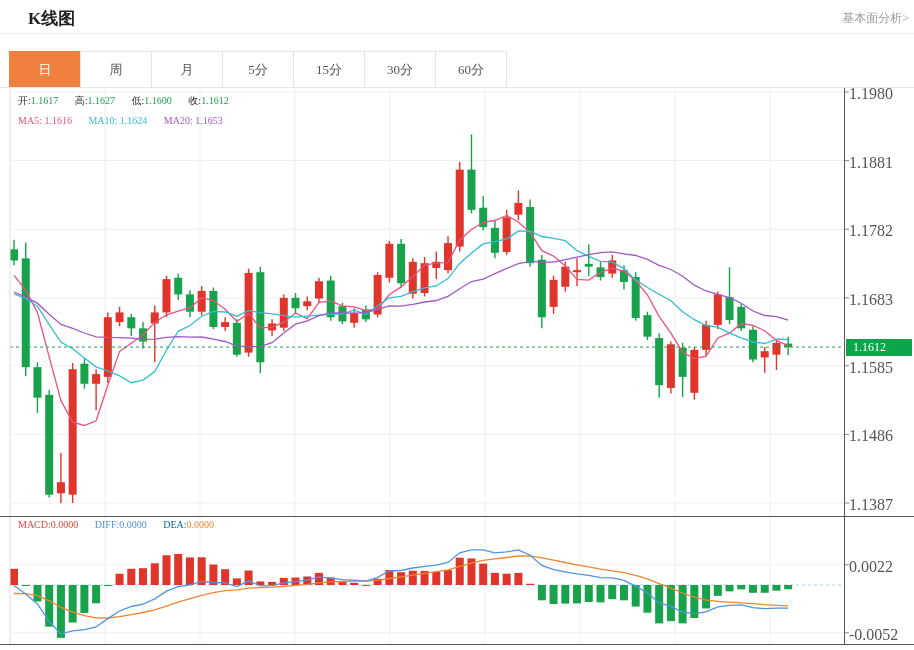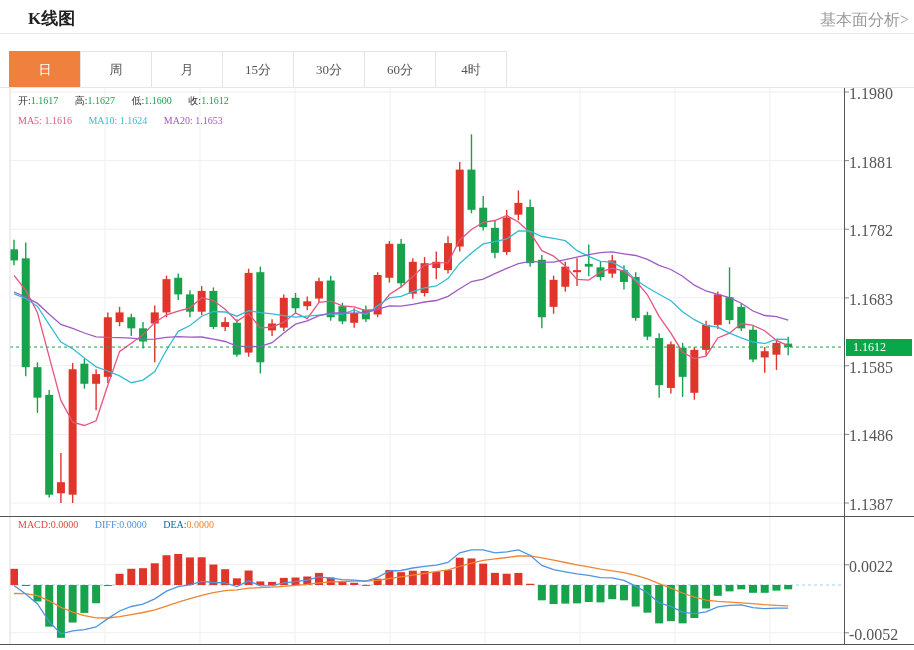--- a/index.html
+++ b/index.html
@@ -1,19 +1,19 @@
 <!DOCTYPE html>
 <html><head>
 <meta charset="utf-8">
 <style>
   html,body{margin:0;padding:0;background:#fff;}
   .page{position:relative;width:914px;height:650px;background:#fff;overflow:hidden;
         font-family:Liberation Serif, serif;}
   .page-title{position:absolute;left:28px;top:7px;font-size:17px;font-weight:bold;color:#1f1f1f;}
-  .analysis-link{position:absolute;right:5px;top:10px;font-size:16px;color:#9a9a9a;text-decoration:none;cursor:pointer;}
+  .analysis-link{position:absolute;right:5px;top:10px;font-size:12px;color:#9a9a9a;text-decoration:none;cursor:pointer;}
   .header-divider{position:absolute;left:0;top:33px;width:914px;border-top:1px solid #e9e9e9;}
   .tabbar{position:absolute;left:10px;top:51px;display:flex;}
   .tab{width:70px;height:35px;line-height:35px;text-align:center;font-size:13px;color:#555;
        background:#fff;border:1px solid #e4e4e4;margin-left:-1px;cursor:pointer;box-sizing:content-box;}
   .tab.active{background:#f0803e;border-color:#f0803e;color:#fff;}
   .tabbar-baseline{position:absolute;left:0;top:87px;width:914px;border-top:1px solid #e6e6e6;}
   #chart-svg{position:absolute;left:0;top:88px;}
   .info-row{position:absolute;left:18px;font-size:10px;white-space:nowrap;z-index:5;}
   .info-row .lbl{color:#333;}
   .info-row .val{margin-right:14px;}
@@ -31,24 +31,24 @@
 <div class="page">
 
   <div class="page-title">K线图</div>
   <a class="analysis-link">基本面分析&gt;</a>
   <div class="header-divider"></div>
 
   <div class="tabbar">
     <div class="tab active">日</div>
     <div class="tab">周</div>
     <div class="tab">月</div>
+    <div class="tab">5分</div>
     <div class="tab">15分</div>
     <div class="tab">30分</div>
     <div class="tab">60分</div>
-    <div class="tab">4时</div>
   </div>
   <div class="tabbar-baseline"></div>
 
   <svg id="chart-svg" width="914" height="562" viewBox="0 88 914 562">
       <line x1="10" y1="88" x2="10" y2="644" stroke="#efefef" stroke-width="1"></line>
       <line x1="105" y1="88" x2="105" y2="644" stroke="#efefef" stroke-width="1"></line>
       <line x1="200" y1="88" x2="200" y2="644" stroke="#efefef" stroke-width="1"></line>
       <line x1="295" y1="88" x2="295" y2="644" stroke="#efefef" stroke-width="1"></line>
       <line x1="390" y1="88" x2="390" y2="644" stroke="#efefef" stroke-width="1"></line>
       <line x1="485" y1="88" x2="485" y2="644" stroke="#efefef" stroke-width="1"></line>

